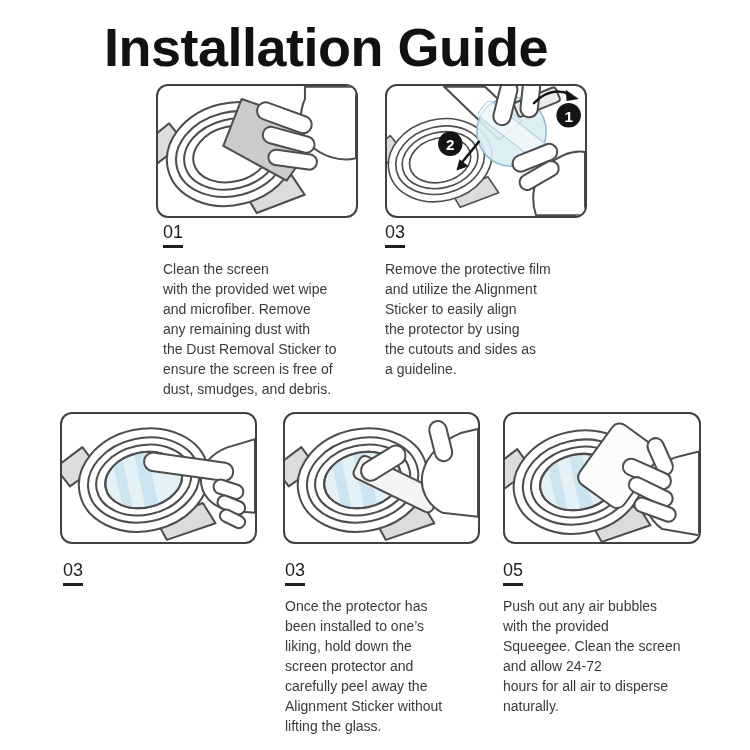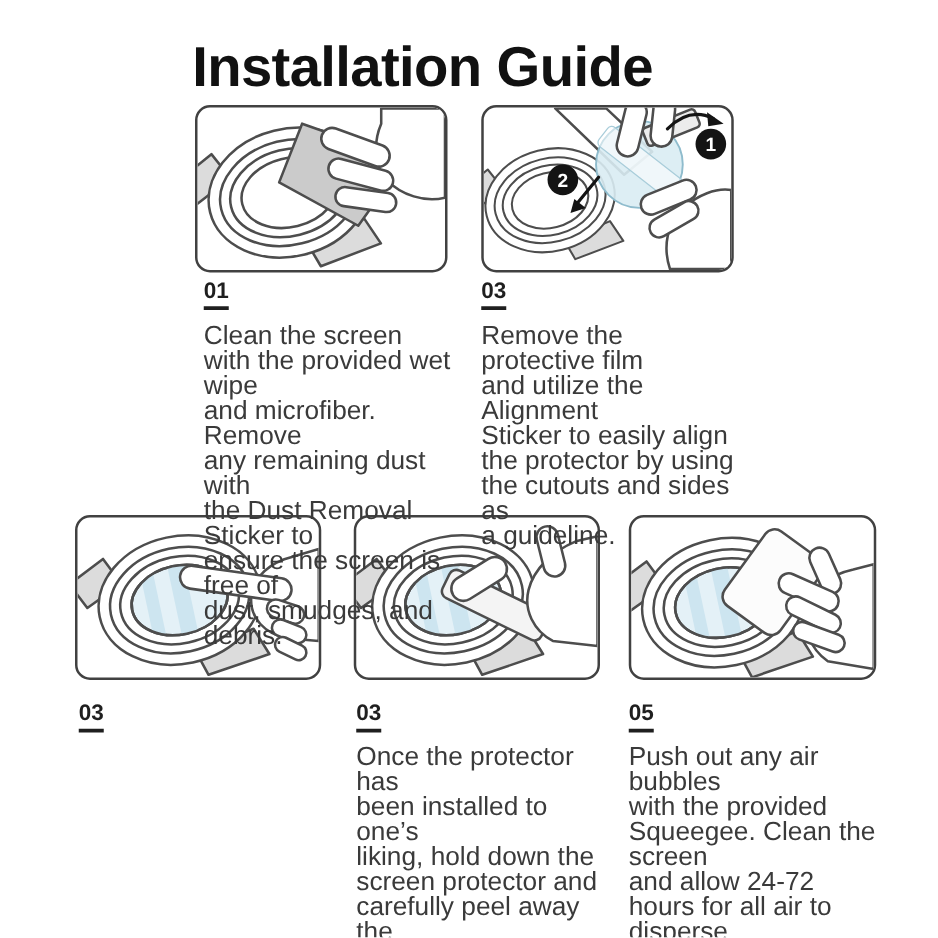--- a/index.html
+++ b/index.html
@@ -1,24 +1,24 @@
 <!DOCTYPE html>
 <html><head>
 <meta charset="utf-8">
 <style>
   html,body{margin:0;padding:0;background:#fff;}
   .page{position:relative;width:750px;height:750px;background:#ffffff;
         font-family:"Liberation Sans",sans-serif;overflow:hidden;}
-  .title{position:absolute;left:0;top:16px;width:652px;margin:12px;text-align:center;
-         font-size:45px;font-weight:bold;color:#111;letter-spacing:-0.5px;}
+  .title{position:absolute;left:0;top:16px;width:652px;margin:0;text-align:center;
+         font-size:54px;font-weight:bold;color:#111;letter-spacing:-0.5px;}
   .box{position:absolute;border:2px solid #414141;border-radius:12px;background:#fff;overflow:hidden;}
   .box svg{display:block;width:100%;height:100%;}
-  .stepnum{position:absolute;font-size:18px;font-weight:bold;color:#1f1f1f;text-align:right;}
+  .stepnum{position:absolute;font-size:18px;font-weight:normal;color:#1f1f1f;text-align:right;}
   .stepnum span{display:inline-block;border-bottom:3px solid #1f1f1f;padding-bottom:2px;}
-  .steptext{position:absolute;font-size:21px;line-height:20px;color:#3a3a3a;white-space:pre-line;}
+  .steptext{position:absolute;font-size:14px;line-height:20px;color:#3a3a3a;white-space:pre-line;}
 </style>
 </head>
 <body>
 
 <div class="page">
 
   <h1 class="title">Installation Guide</h1>
 
   <div class="box" style="left:156px;top:84px;width:198px;height:130px">
     <svg viewBox="0 0 194 126" stroke="#4d4d4d" stroke-width="2" fill="#ffffff" stroke-linejoin="round" stroke-linecap="round">

